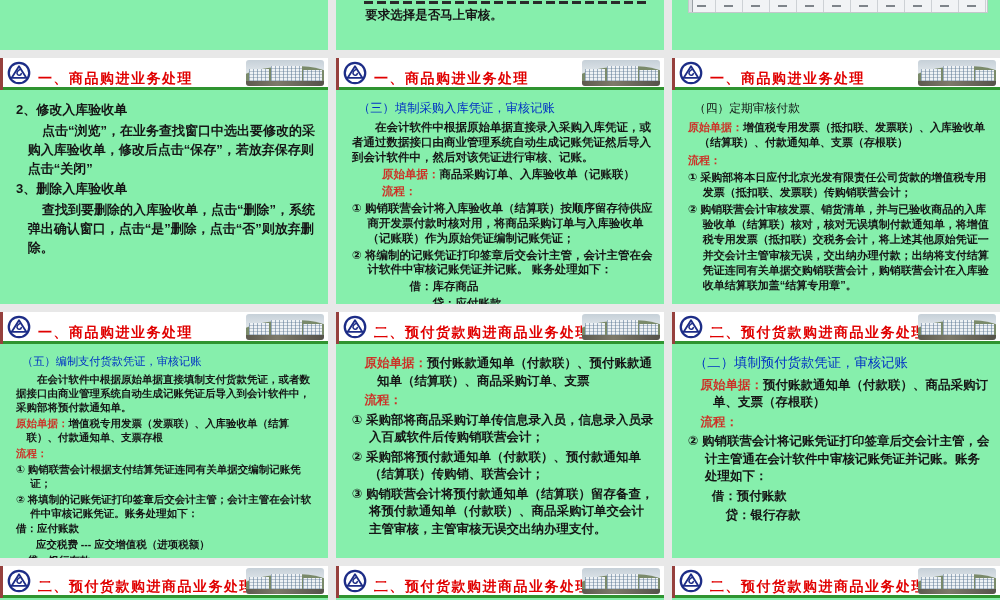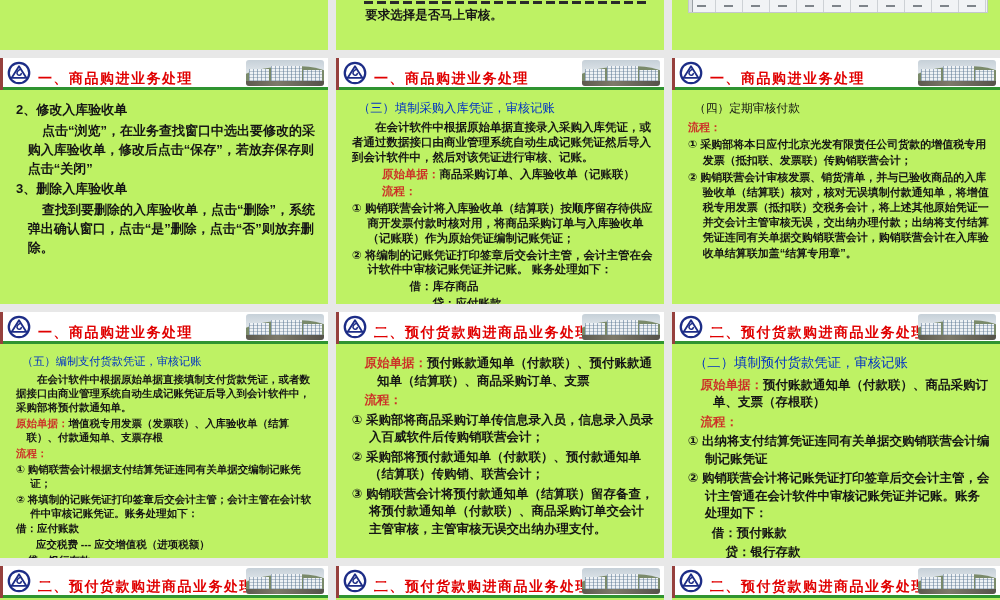--- a/index.html
+++ b/index.html
@@ -1,19 +1,19 @@
 <!DOCTYPE html>
 <html><head>
 <meta charset="utf-8">
 <style>
   html,body{margin:0;padding:0;background:#e8e8e8;}
   #app{position:relative;width:1000px;height:600px;background:#e8e8e8;overflow:hidden;
        font-family:"Liberation Sans","DejaVu Sans",sans-serif;
        --red:#e00000;--blue:#0031c4;--labelred:#cc3328;--green:#2f9430;--maroon:#96403d;--navy:#1d2d87;}
-  .slide{position:absolute;background:#bef264;width:328px;overflow:hidden;}
+  .slide{position:absolute;background:#86efac;width:328px;overflow:hidden;}
   
   .header{position:relative;height:29px;border-bottom:3px solid var(--green);background:#fff;}
   .stripe{position:absolute;left:0;top:0;width:3px;height:32px;background:var(--maroon);}
   .logo{position:absolute;left:7px;top:3px;width:24px;height:24px;}
   .logo svg{display:block;}
   .title{position:absolute;left:38px;top:5px;line-height:30px;font-size:14px;font-weight:bold;
          color:var(--red);letter-spacing:1.5px;white-space:nowrap;}
   .building{position:absolute;right:4px;top:2px;width:78px;height:26px;border-radius:3px;overflow:hidden;
             background:linear-gradient(180deg,#c6d0d8,#e2e8ec 55%,#d3dce1);}
   .building i{display:block;}
@@ -151,20 +151,21 @@
         <span class="building">
           <i class="mtn"></i>
           <i class="bld b1"></i>
           <i class="bld b2"></i>
           <i class="bld b3"></i>
           <i class="base"></i>
         </span>
       </div>
       <div class="body">
         <div class="h black">（四）定期审核付款</div>
+        <div class="lab"><span class="red">原始单据：</span><span>增值税专用发票（抵扣联、发票联）、入库验收单（结算联）、付款通知单、支票（存根联）</span></div>
         <div class="lab"><span class="red">流程：</span></div>
         <div class="li">① 采购部将本日应付北京光发有限责任公司货款的增值税专用发票（抵扣联、发票联）传购销联营会计；</div>
         <div class="li">② 购销联营会计审核发票、销货清单，并与已验收商品的入库验收单（结算联）核对，核对无误填制付款通知单，将增值税专用发票（抵扣联）交税务会计，将上述其他原始凭证一并交会计主管审核无误，交出纳办理付款；出纳将支付结算凭证连同有关单据交购销联营会计，购销联营会计在入库验收单结算联加盖“结算专用章”。</div>
       </div>
     </div>
     <div class="slide" data-slide-id="r2c1" style="left: 0px; top: 312px; height: 246px;">
       <div class="header">
         <span class="stripe"></span>
         <span class="logo">
           <svg viewBox="0 0 34 34" width="24" height="24">
@@ -237,21 +238,20 @@
           <i class="bld b1"></i>
           <i class="bld b2"></i>
           <i class="bld b3"></i>
           <i class="base"></i>
         </span>
       </div>
       <div class="body">
         <div class="h blue">（二）填制预付货款凭证，审核记账</div>
         <div class="lab ind1"><span class="red">原始单据：</span><span>预付账款通知单（付款联）、商品采购订单、支票（存根联）</span></div>
         <div class="lab ind1"><span class="red">流程：</span></div>
-        <div class="li">① 出纳将支付结算凭证连同有关单据交购销联营会计编制记账凭证</div>
         <div class="li">② 购销联营会计将记账凭证打印签章后交会计主管，会计主管通在会计软件中审核记账凭证并记账。账务处理如下：</div>
         <div class="dc i2">借：预付账款</div>
         <div class="dc i3">贷：银行存款</div>
       </div>
     </div>
     <div class="slide" data-slide-id="r3c1" style="left: 0px; top: 566px; height: 246px;">
       <div class="header">
         <span class="stripe"></span>
         <span class="logo">
           <svg viewBox="0 0 34 34" width="24" height="24">

